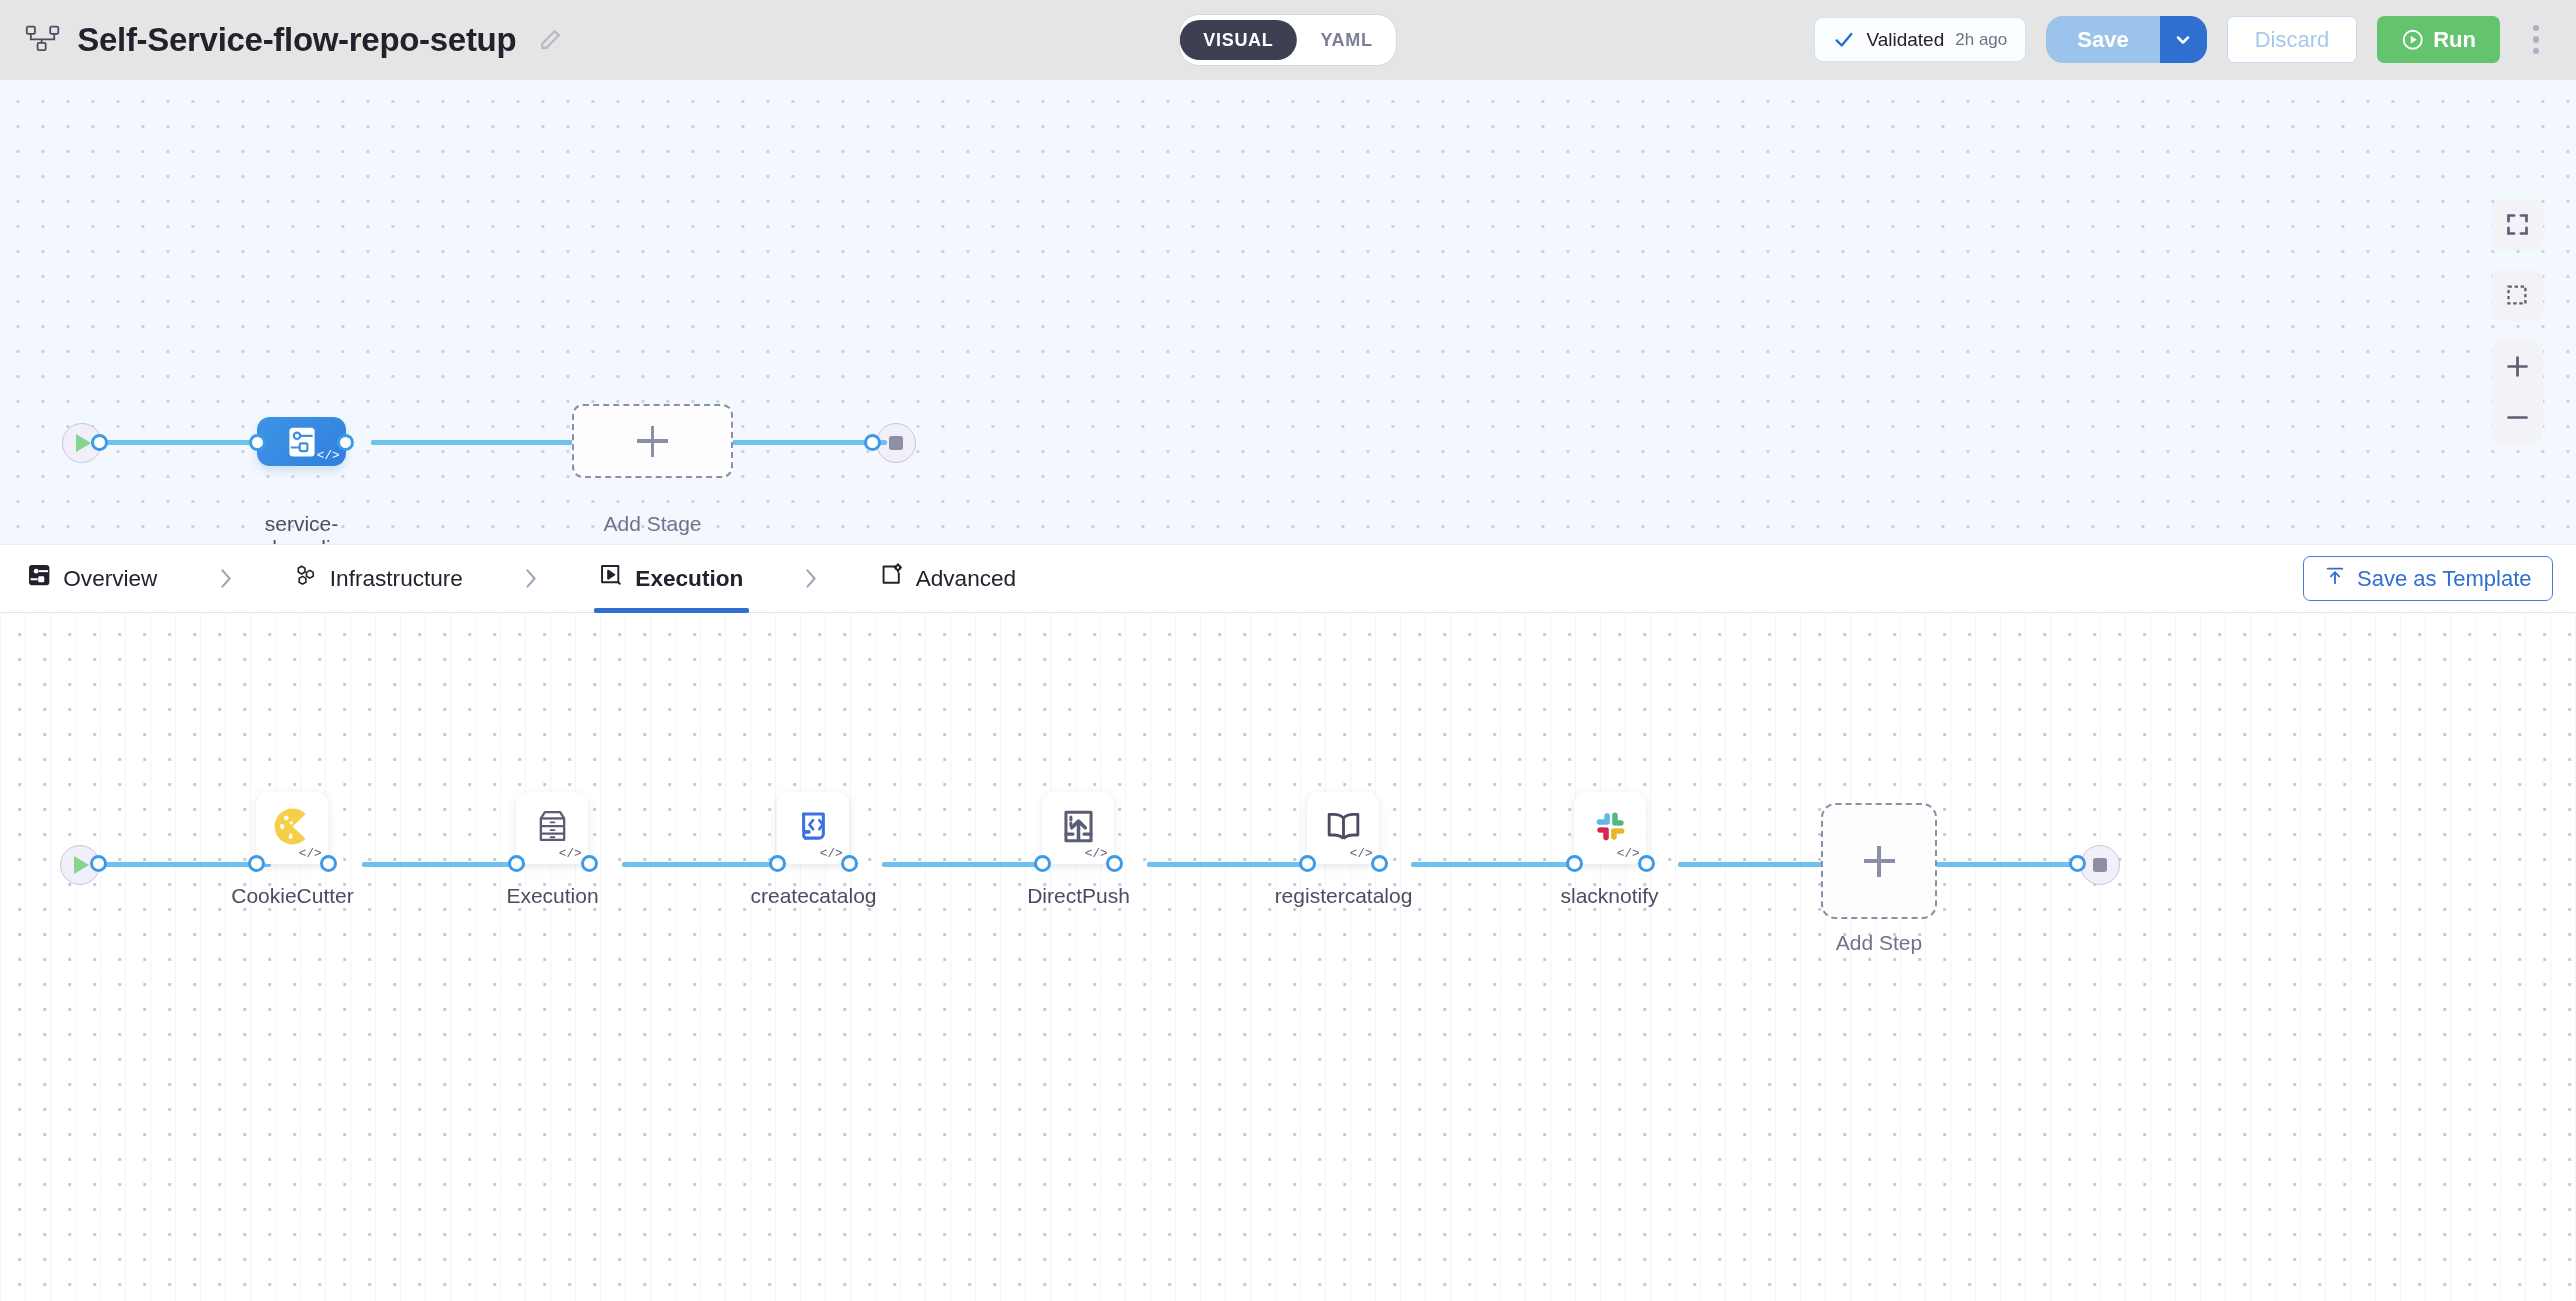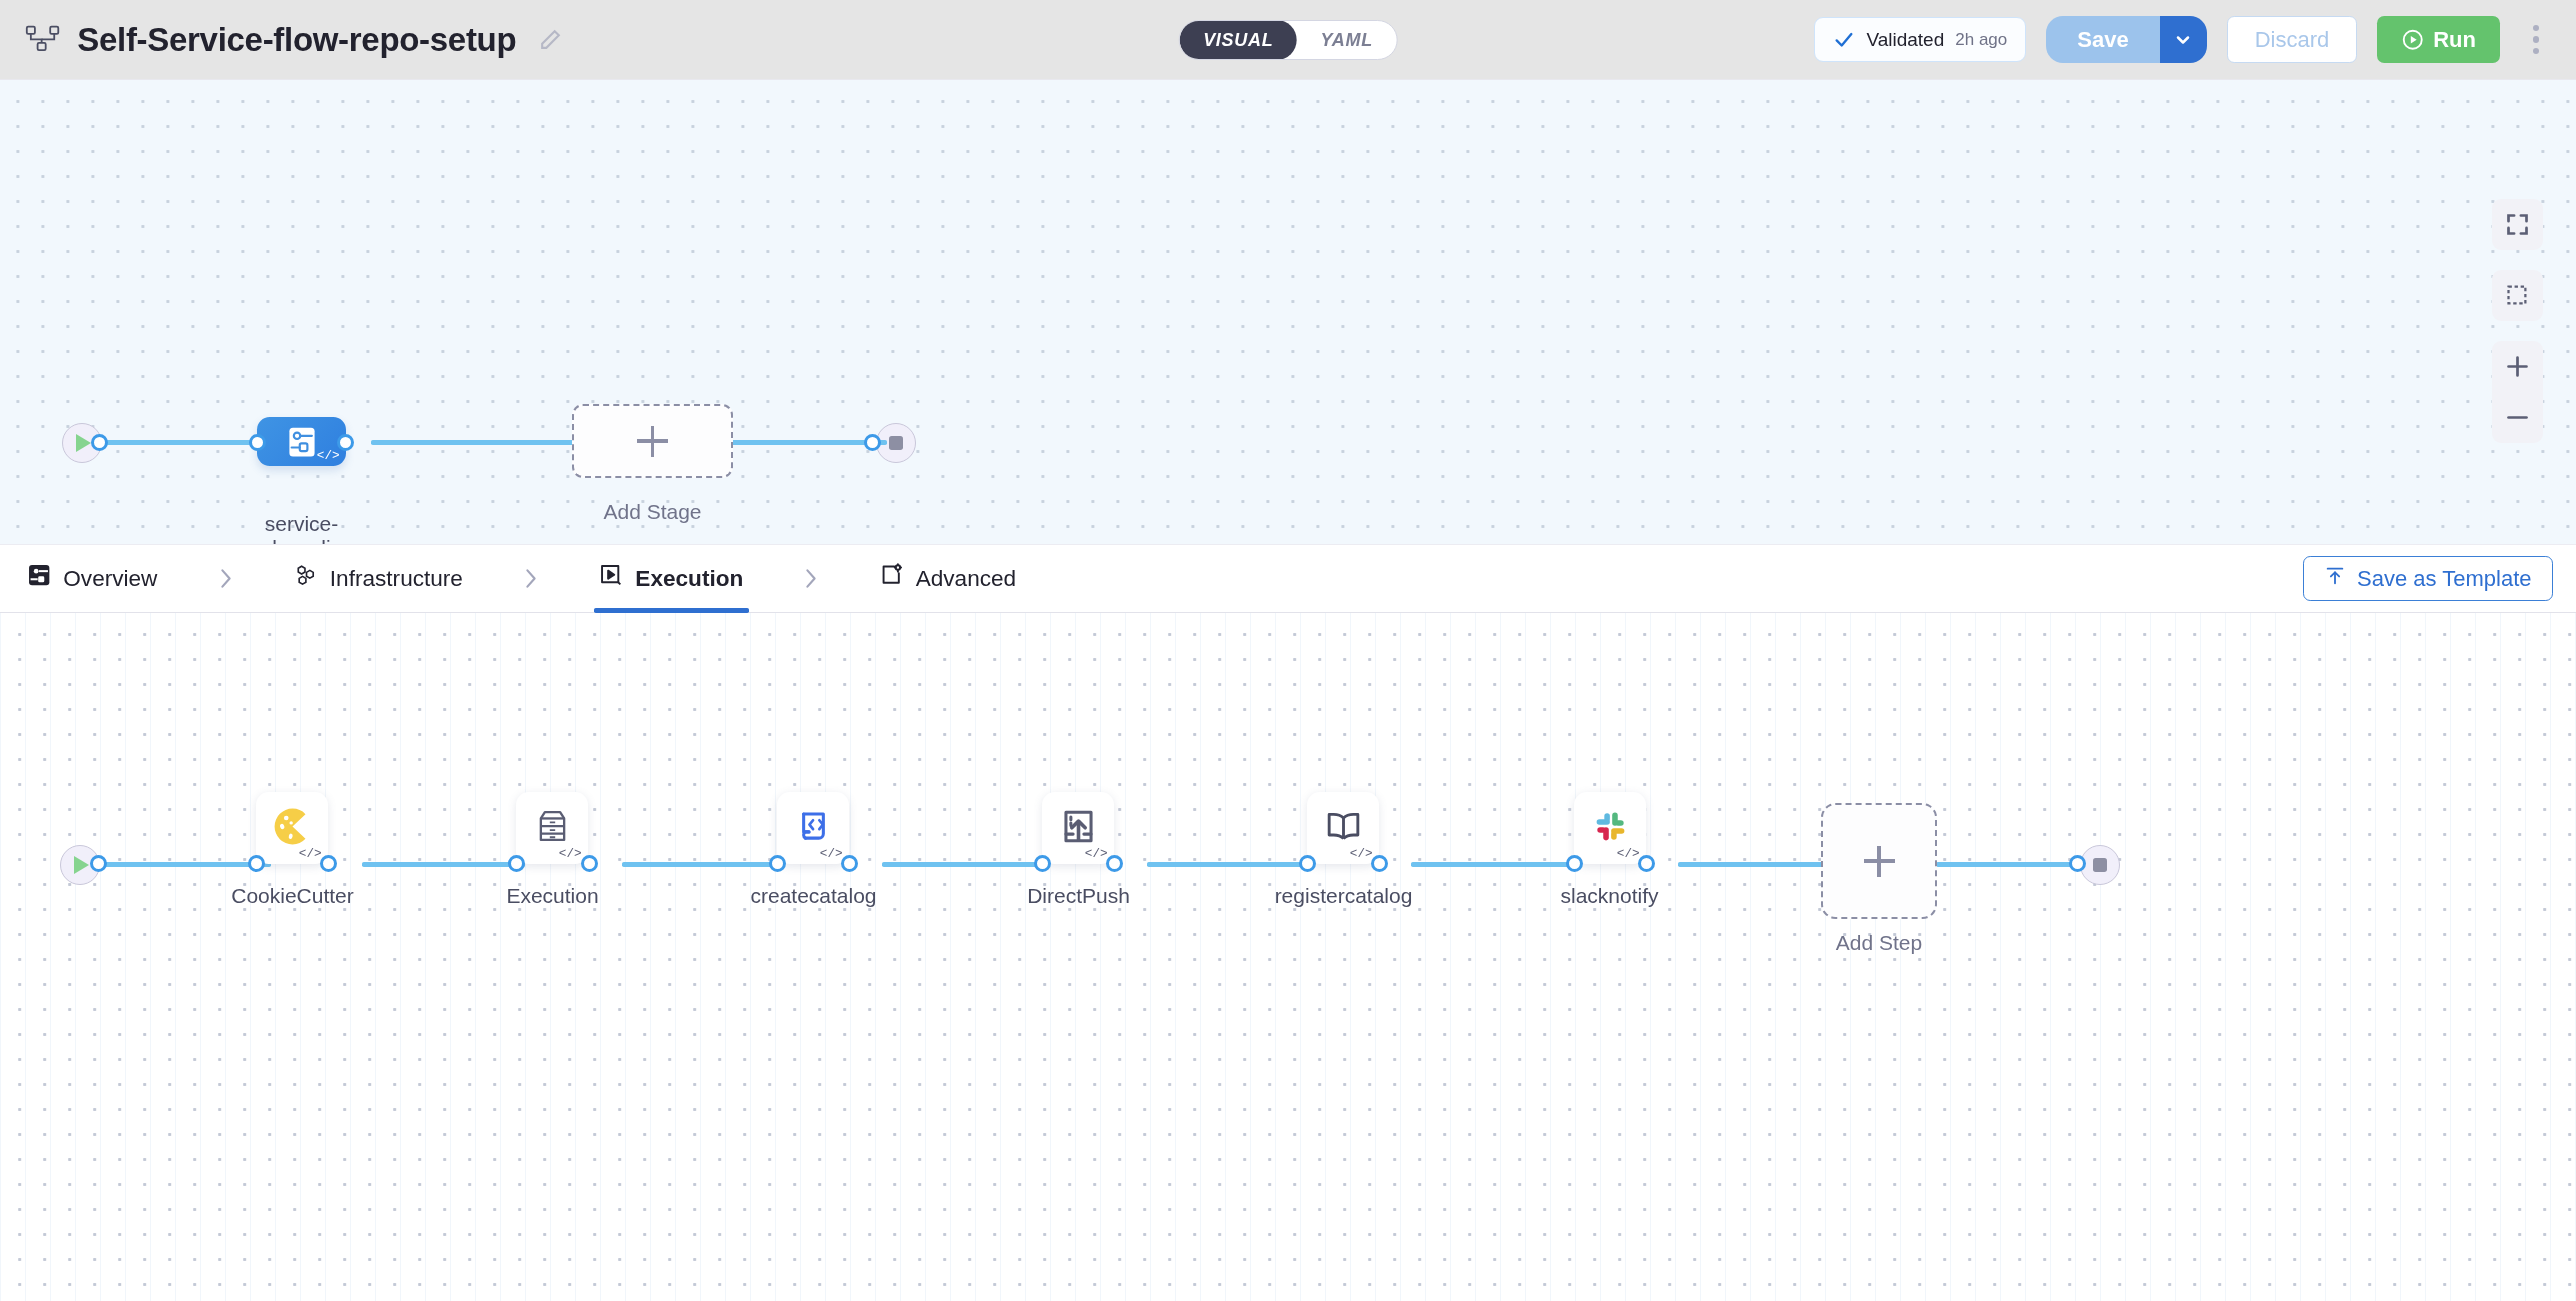--- a/index.html
+++ b/index.html
@@ -28,23 +28,22 @@
   }
   .edit-pencil { width: 25px; height: 25px; color: #b6b8c6; margin-left: 5.4px; cursor: pointer; }
 
   .hdr-center {
     position: absolute; left: 50%; transform: translateX(-50%);
     display: flex; align-items: center;
   }
   .mode-toggle {
     display: flex; align-items: center;
     background: #ffffff; border: 0.9px solid #d4d6e2;
-    border-radius: 20px; height: 40px; padding: 0;
+    border-radius: 20px; height: 52px; padding: 0;
     overflow: hidden;
-    font-style: italic;
   }
   .mode-opt {
     font-size: 18px; font-weight: bold; letter-spacing: 0.7px;
     padding: 0 23.5px; height: 40px; line-height: 40px;
     color: #7c7f93; cursor: pointer; border-radius: 20px;
   }
   .mode-opt.active { background: #3d3f52; color: #ffffff; }
 
   .hdr-right {
     margin-left: auto; display: flex; align-items: center; gap: 20px;
@@ -300,21 +299,21 @@
       <span class="code-badge">&lt;/&gt;</span>
     </div>
     <div class="conn-dot" style="left:249px; top:354px;"></div>
     <div class="conn-dot" style="left:337px; top:354px;"></div>
     <div class="node-label" style="left:193px; top:432px; width:217px;">service-
 onboarding</div>
 
     <div class="dashed-node" style="left:572px; top:324px; width:161px; height:74px;">
       <span class="plus"></span>
     </div>
-    <div class="node-label muted" style="left:572px; top:420px; width:161px;">Add Stage</div>
+    <div class="node-label muted" style="left:572px; top:432px; width:161px;">Add Stage</div>
 
     <div class="term-node" style="left:876px; top:343px;">
       <span class="stopsq"></span>
     </div>
     <div class="conn-dot" style="left:864px; top:354px;"></div>
 
     <div class="canvas-ctrls">
       <div class="ctrl-btn">
         <svg viewBox="0 0 24 24" fill="none" stroke="#5c5f75" stroke-width="2.4" stroke-linecap="round">
           <path d="M4 9V4h5M20 9V4h-5M4 15v5h5M20 15v5h-5"></path>

